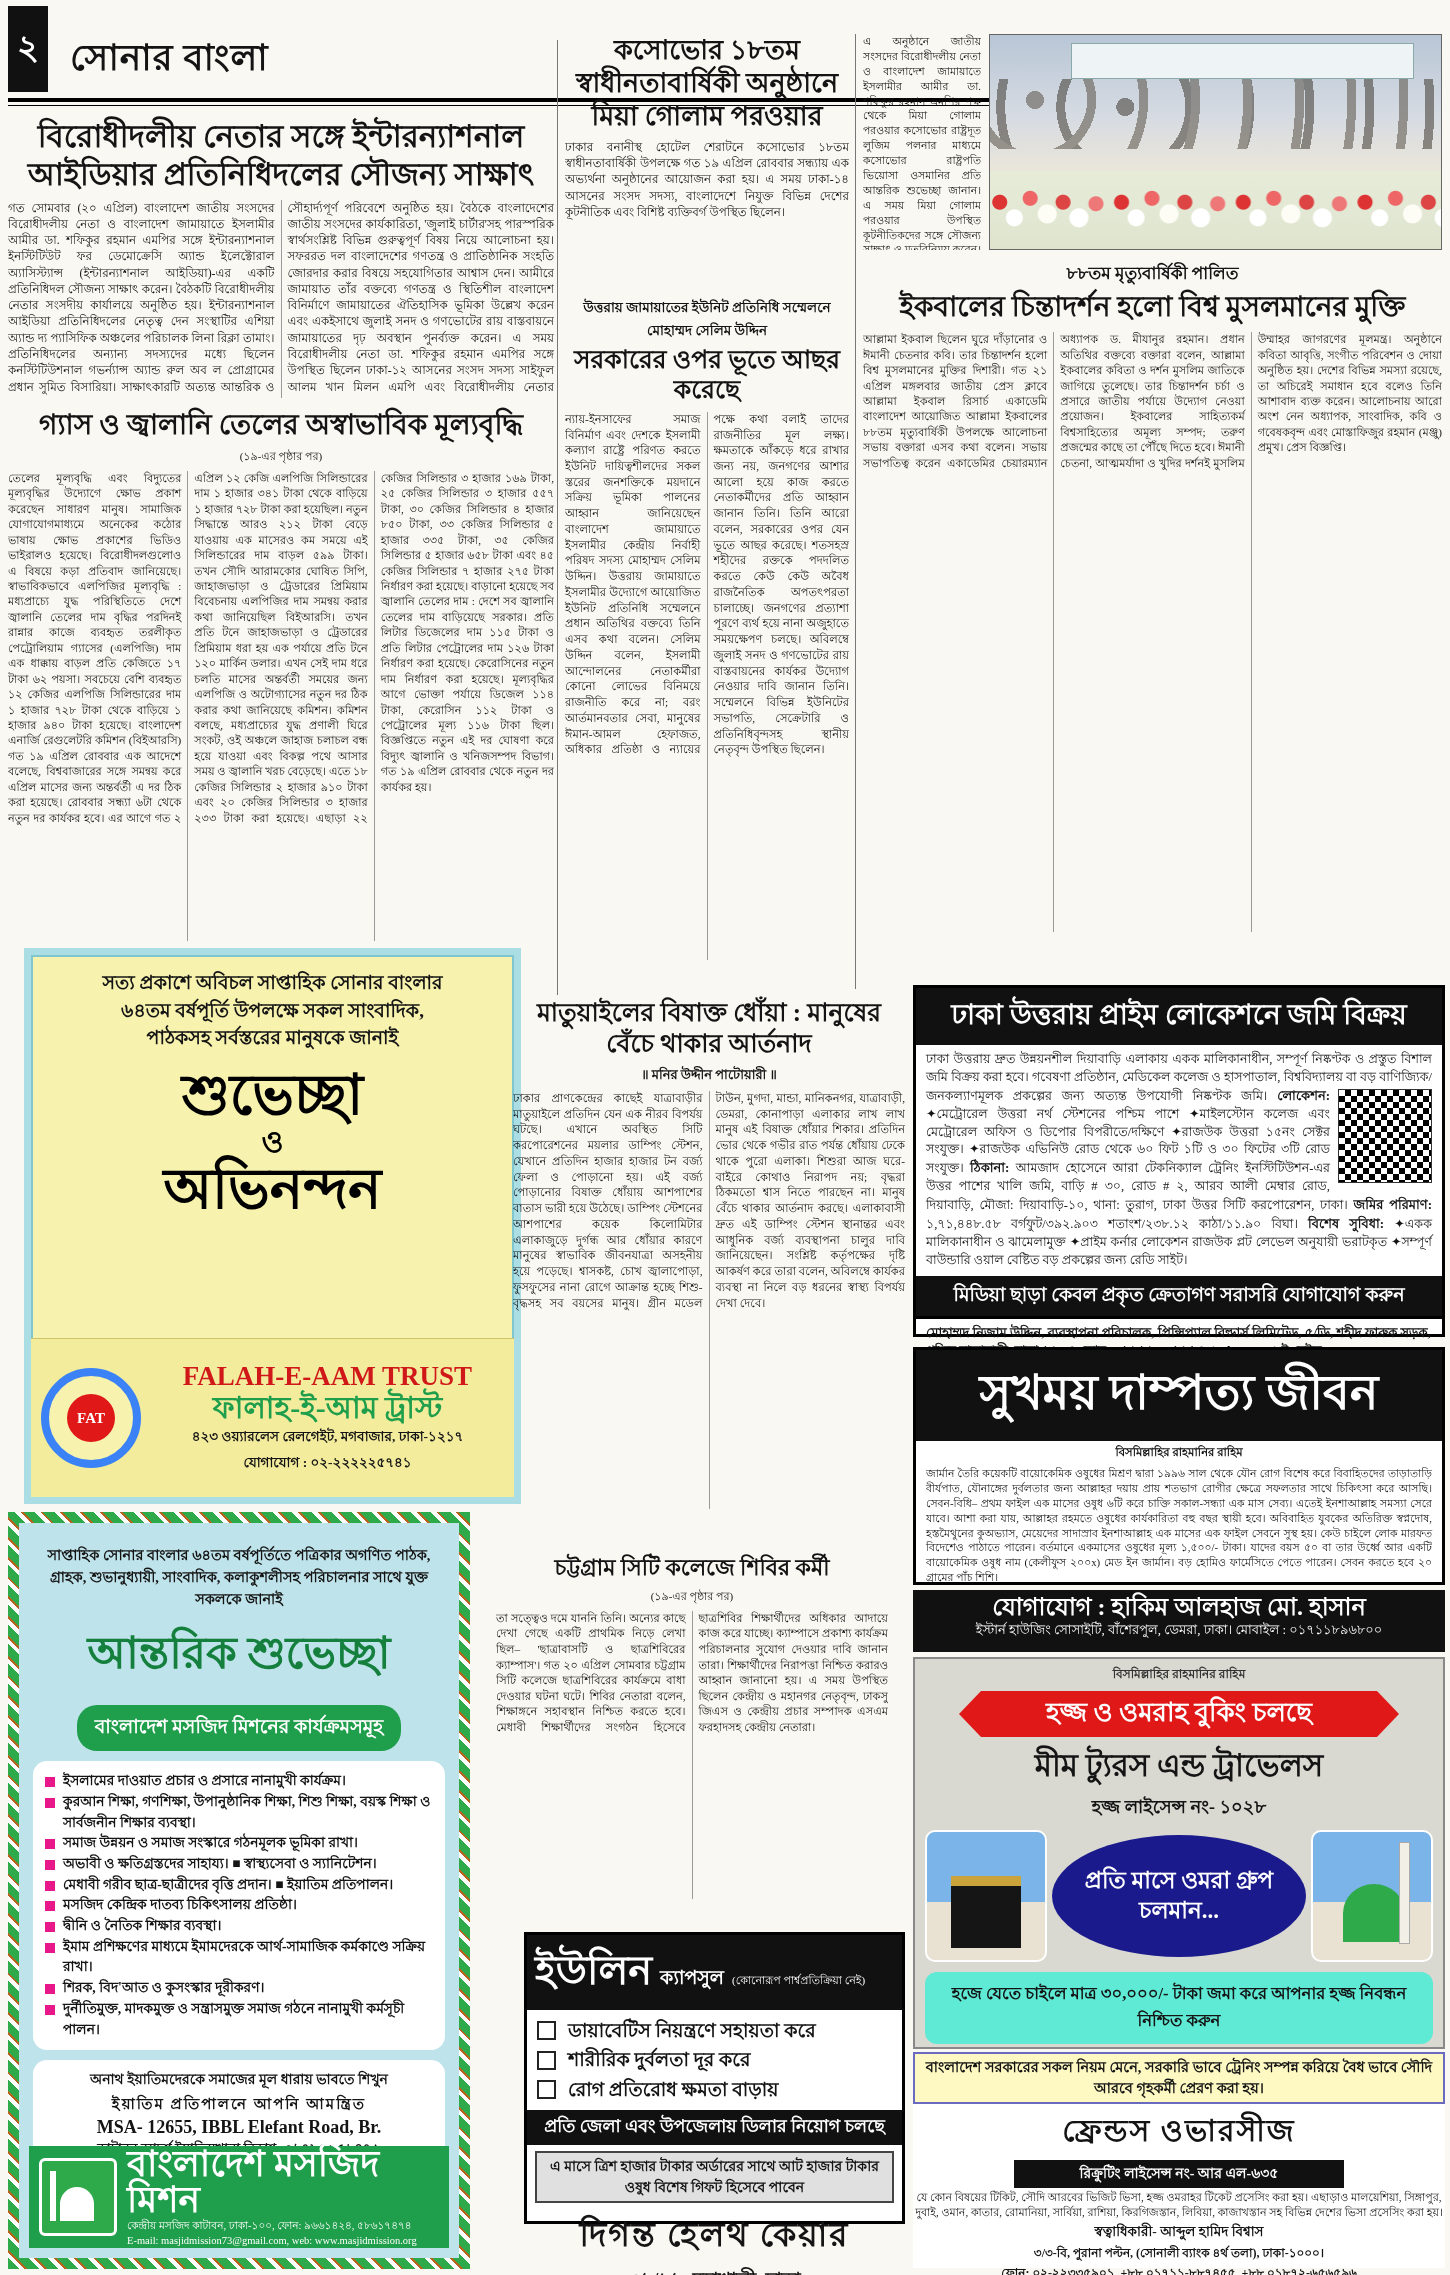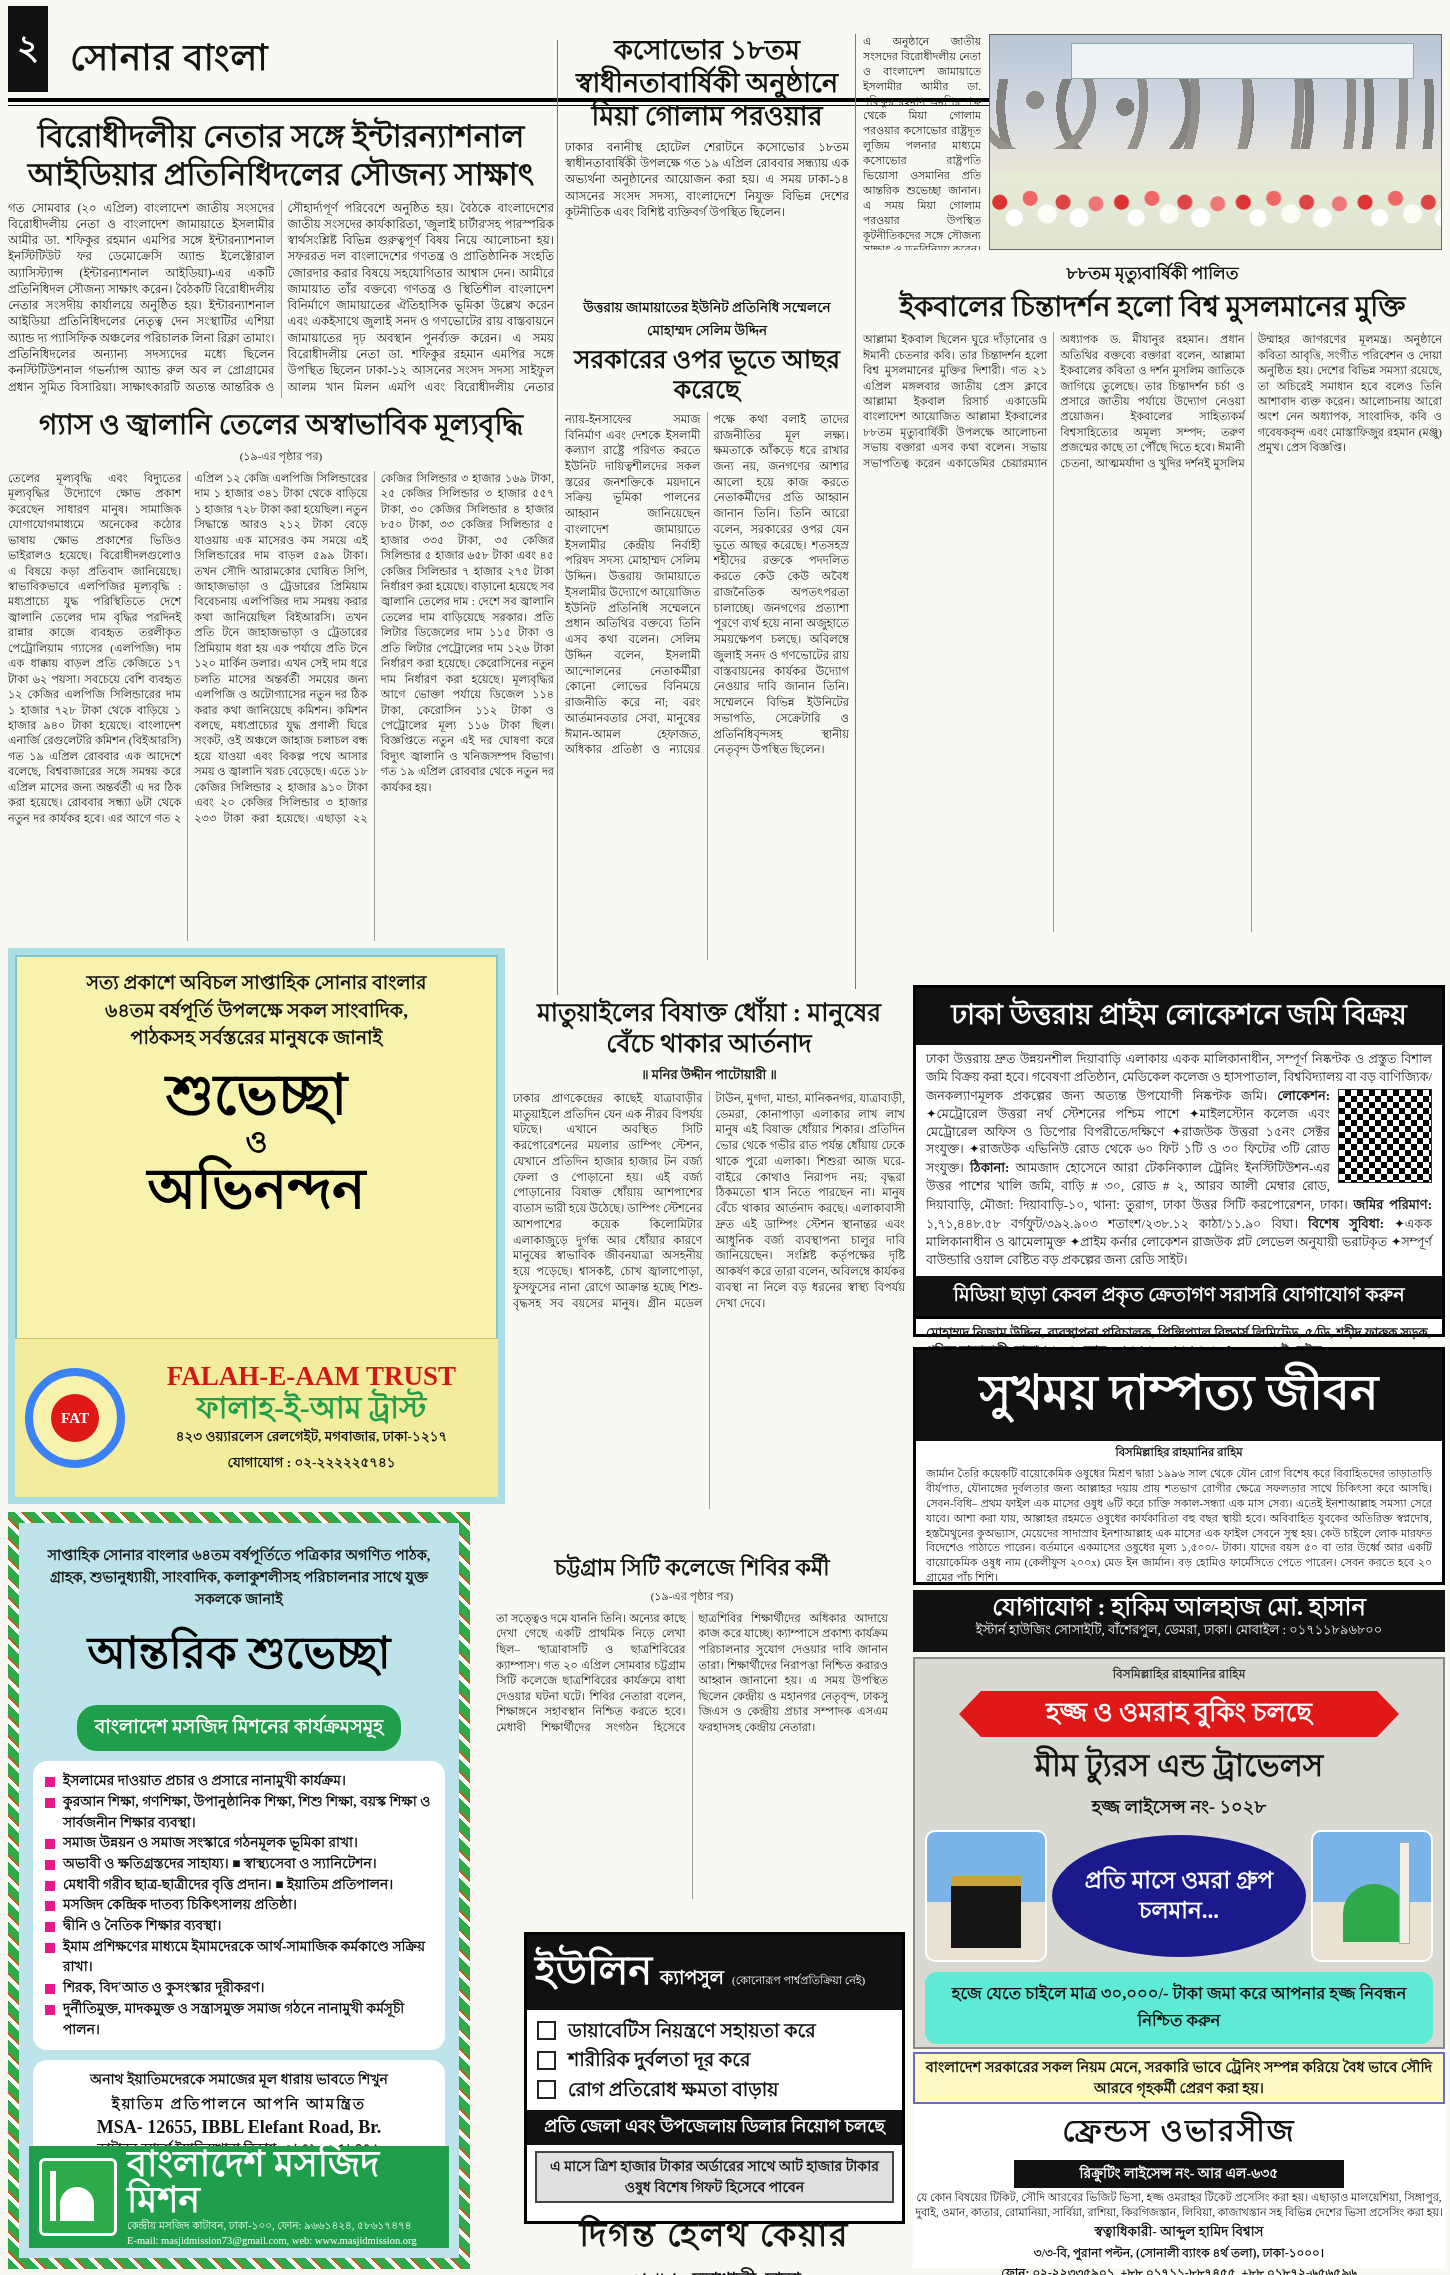--- a/index.html
+++ b/index.html
@@ -34,41 +34,41 @@
   .photo .flowers{position:absolute;left:0;right:0;bottom:0;height:78px;
         background:radial-gradient(circle at 8% 40%, #d33 0 7px, transparent 8px),
                    radial-gradient(circle at 20% 60%, #fff 0 8px, transparent 9px),
                    radial-gradient(circle at 33% 35%, #e66 0 7px, transparent 8px),
                    radial-gradient(circle at 47% 55%, #fdfdf6 0 9px, transparent 10px),
                    radial-gradient(circle at 60% 40%, #d44 0 7px, transparent 8px),
                    radial-gradient(circle at 73% 60%, #fff 0 9px, transparent 10px),
                    radial-gradient(circle at 87% 42%, #e77 0 7px, transparent 8px),
                    linear-gradient(180deg,#e7ecd9,#dfe4cf);background-size:27% 100%;}
   
-  .trustAd{position:absolute;left:8px;top:948px;width:497px;height:556px;background:#f7f2ae;
+  .trustAd{position:absolute;left:24px;top:948px;width:497px;height:556px;background:#f7f2ae;
            border:7px solid #aadde4;box-shadow:0 0 0 2px #7fc6cf inset;padding:14px 10px 0 10px;box-sizing:border-box;text-align:center;}
   .trust-line{font-size:19px;font-weight:bold;line-height:1.45;}
   .trust-greet{color:#000000;font-weight:bold;line-height:1.05;}
   .g1{font-size:56px;margin-top:14px;} .g2{font-size:30px;margin:2px 0;} .g3{font-size:56px;}
   .trust-foot{position:absolute;left:0;right:0;bottom:0;height:158px;background:#f3ec9d;
            border-top:1px solid #cfc46a;display:flex;align-items:center;padding:0 10px;gap:10px;}
   .fat-logo{width:84px;height:84px;border-radius:50%;border:8px solid #3b82f6;background:#f7f2ae;
            display:flex;align-items:center;justify-content:center;flex:0 0 auto;}
   .fat-core{width:48px;height:48px;border-radius:50%;background:#e01818;color:#fff;font-size:15px;
            font-weight:bold;display:flex;align-items:center;justify-content:center;}
   .trust-org-en{color:#d01818;font-size:27px;font-weight:bold;}
   .trust-org-bn{color:#1f9e4b;font-size:30px;font-weight:bold;line-height:1.05;}
   .trust-addr{font-size:13.5px;font-weight:bold;margin-top:3px;}
   
   .masjidAd{position:absolute;left:8px;top:1512px;width:462px;height:757px;box-sizing:border-box;
         background:#bfe3ea;padding:22px 14px 0 14px;text-align:center;
         border:11px solid #2faa4a;
         border-image:repeating-linear-gradient(45deg,#2faa4a 0 8px,#fff 8px 12px,#b5651d 12px 14px) 11;}
   .masjid-intro{font-size:14.5px;font-weight:bold;line-height:1.5;text-align:center;}
-  .masjid-greet{color:#000000;font-weight:bold;font-size:44px;margin:10px 0 12px 0;}
+  .masjid-greet{color:#15803d;font-weight:bold;font-size:44px;margin:10px 0 12px 0;}
   .masjid-pill{display:inline-block;background:#1f9e4b;color:#fff;font-weight:bold;font-size:19px;
         padding:7px 18px;border-radius:20px;margin-bottom:10px;}
   .masjid-listbox{background:#fff;border-radius:14px;padding:10px 12px;text-align:left;}
   .masjid-listbox ul{list-style:none;margin:0;padding:0;}
   .masjid-listbox li{font-size:13.8px;font-weight:bold;line-height:1.5;padding-left:18px;position:relative;}
   .masjid-listbox li:before{content:"";position:absolute;left:0;top:6px;width:10px;height:10px;background:#e8178a;}
   .orphanBox{background:#fff;border-radius:14px;margin-top:10px;padding:8px 10px;}
   .orphan1{font-size:14px;font-weight:bold;} .orphan2{font-size:15px;font-weight:bold;letter-spacing:2px;}
   .orphan3{font-size:18px;font-weight:bold;font-family:"Liberation Serif",serif;}
   .orphan4{font-size:13.5px;font-weight:bold;}

